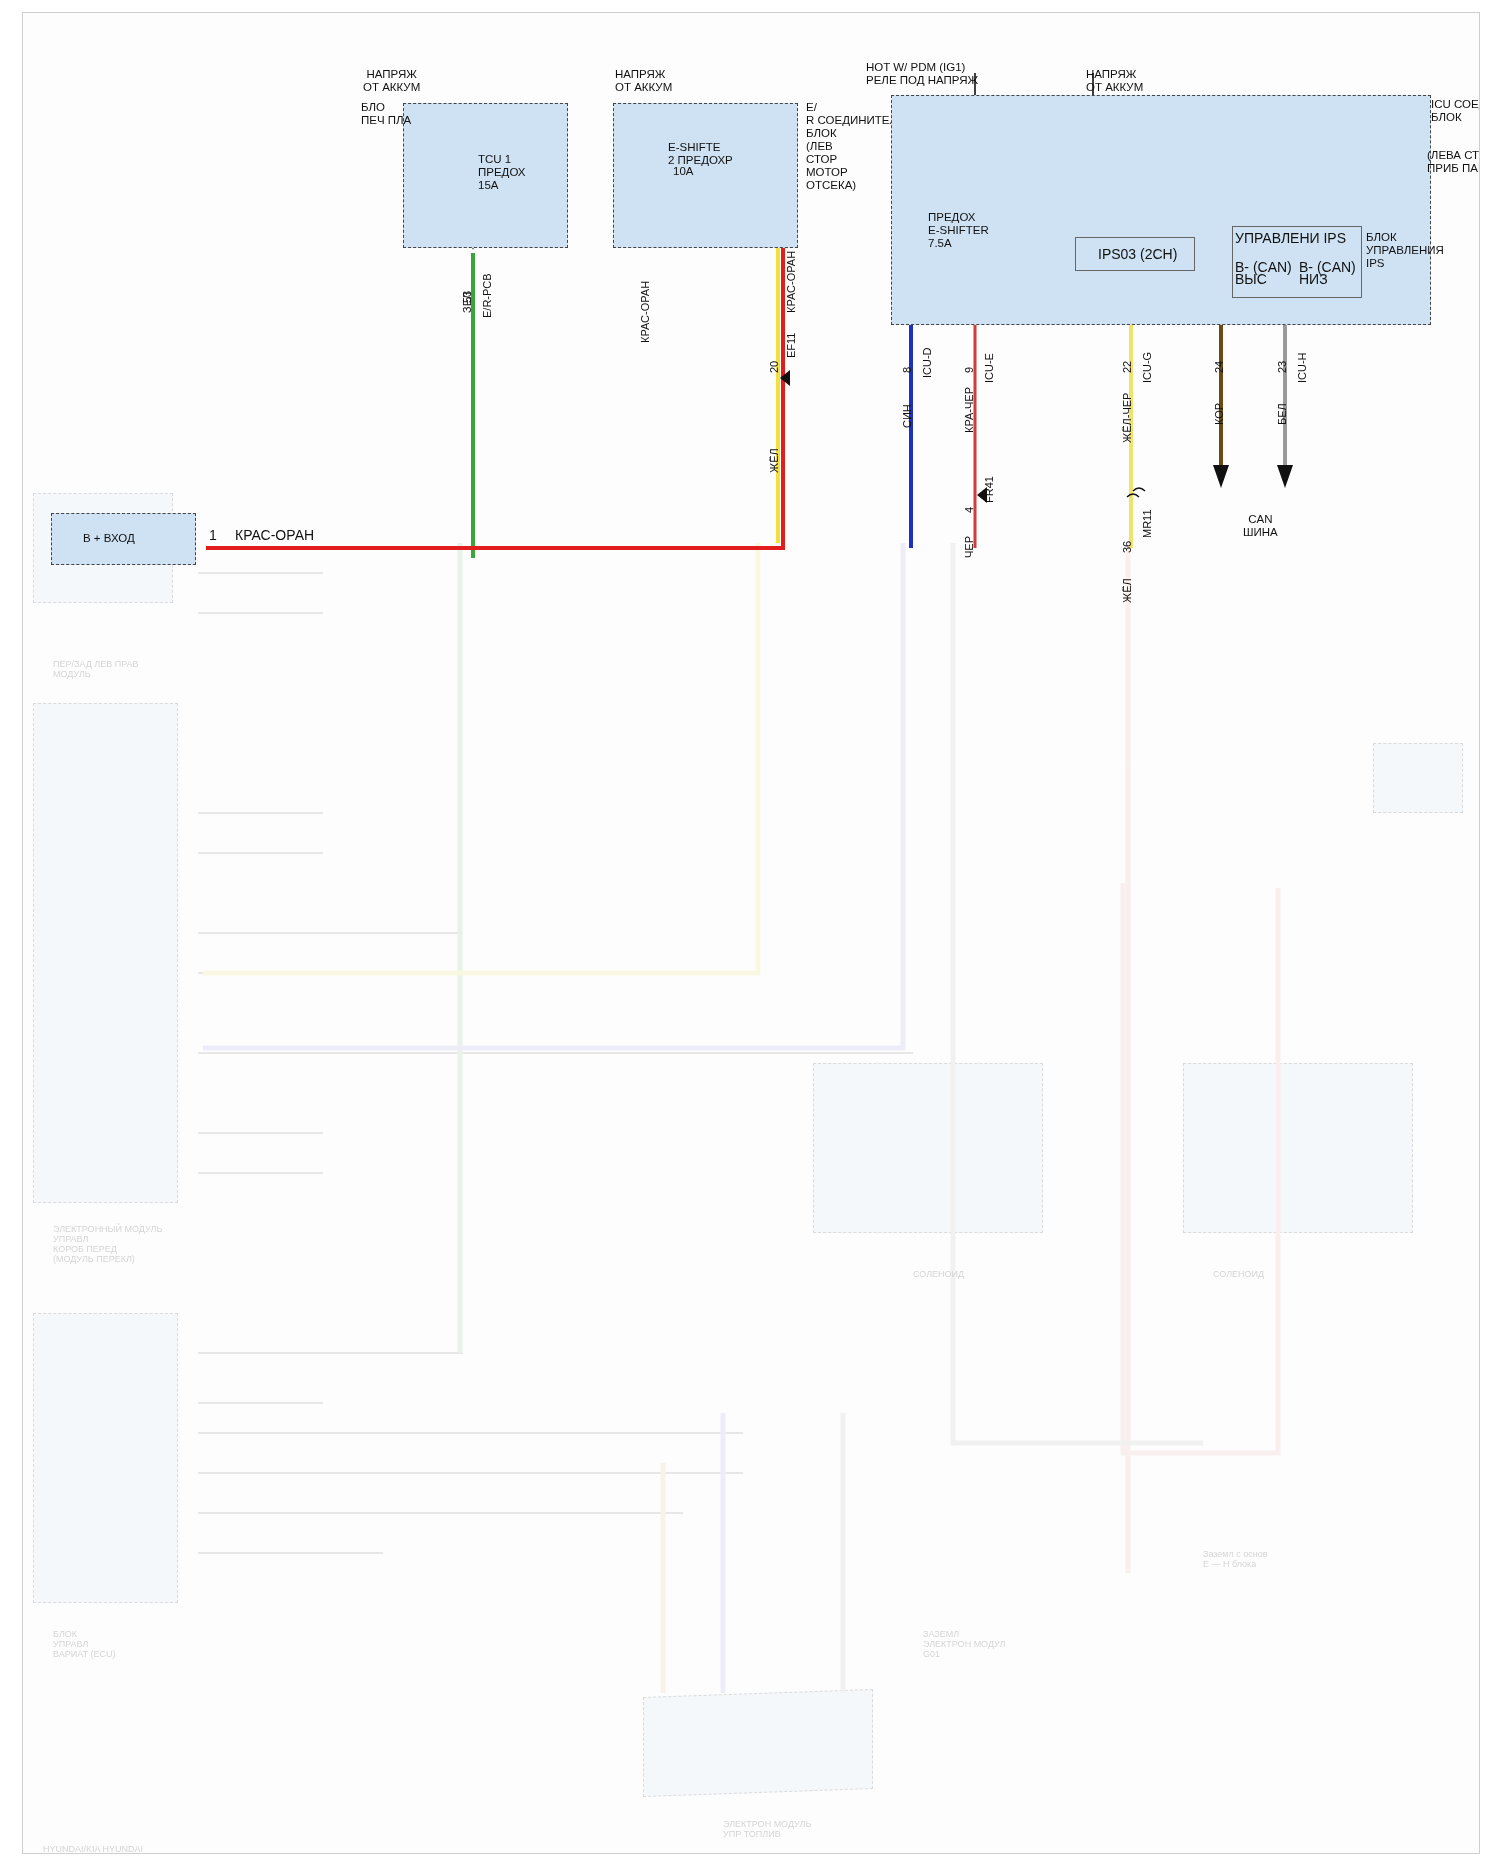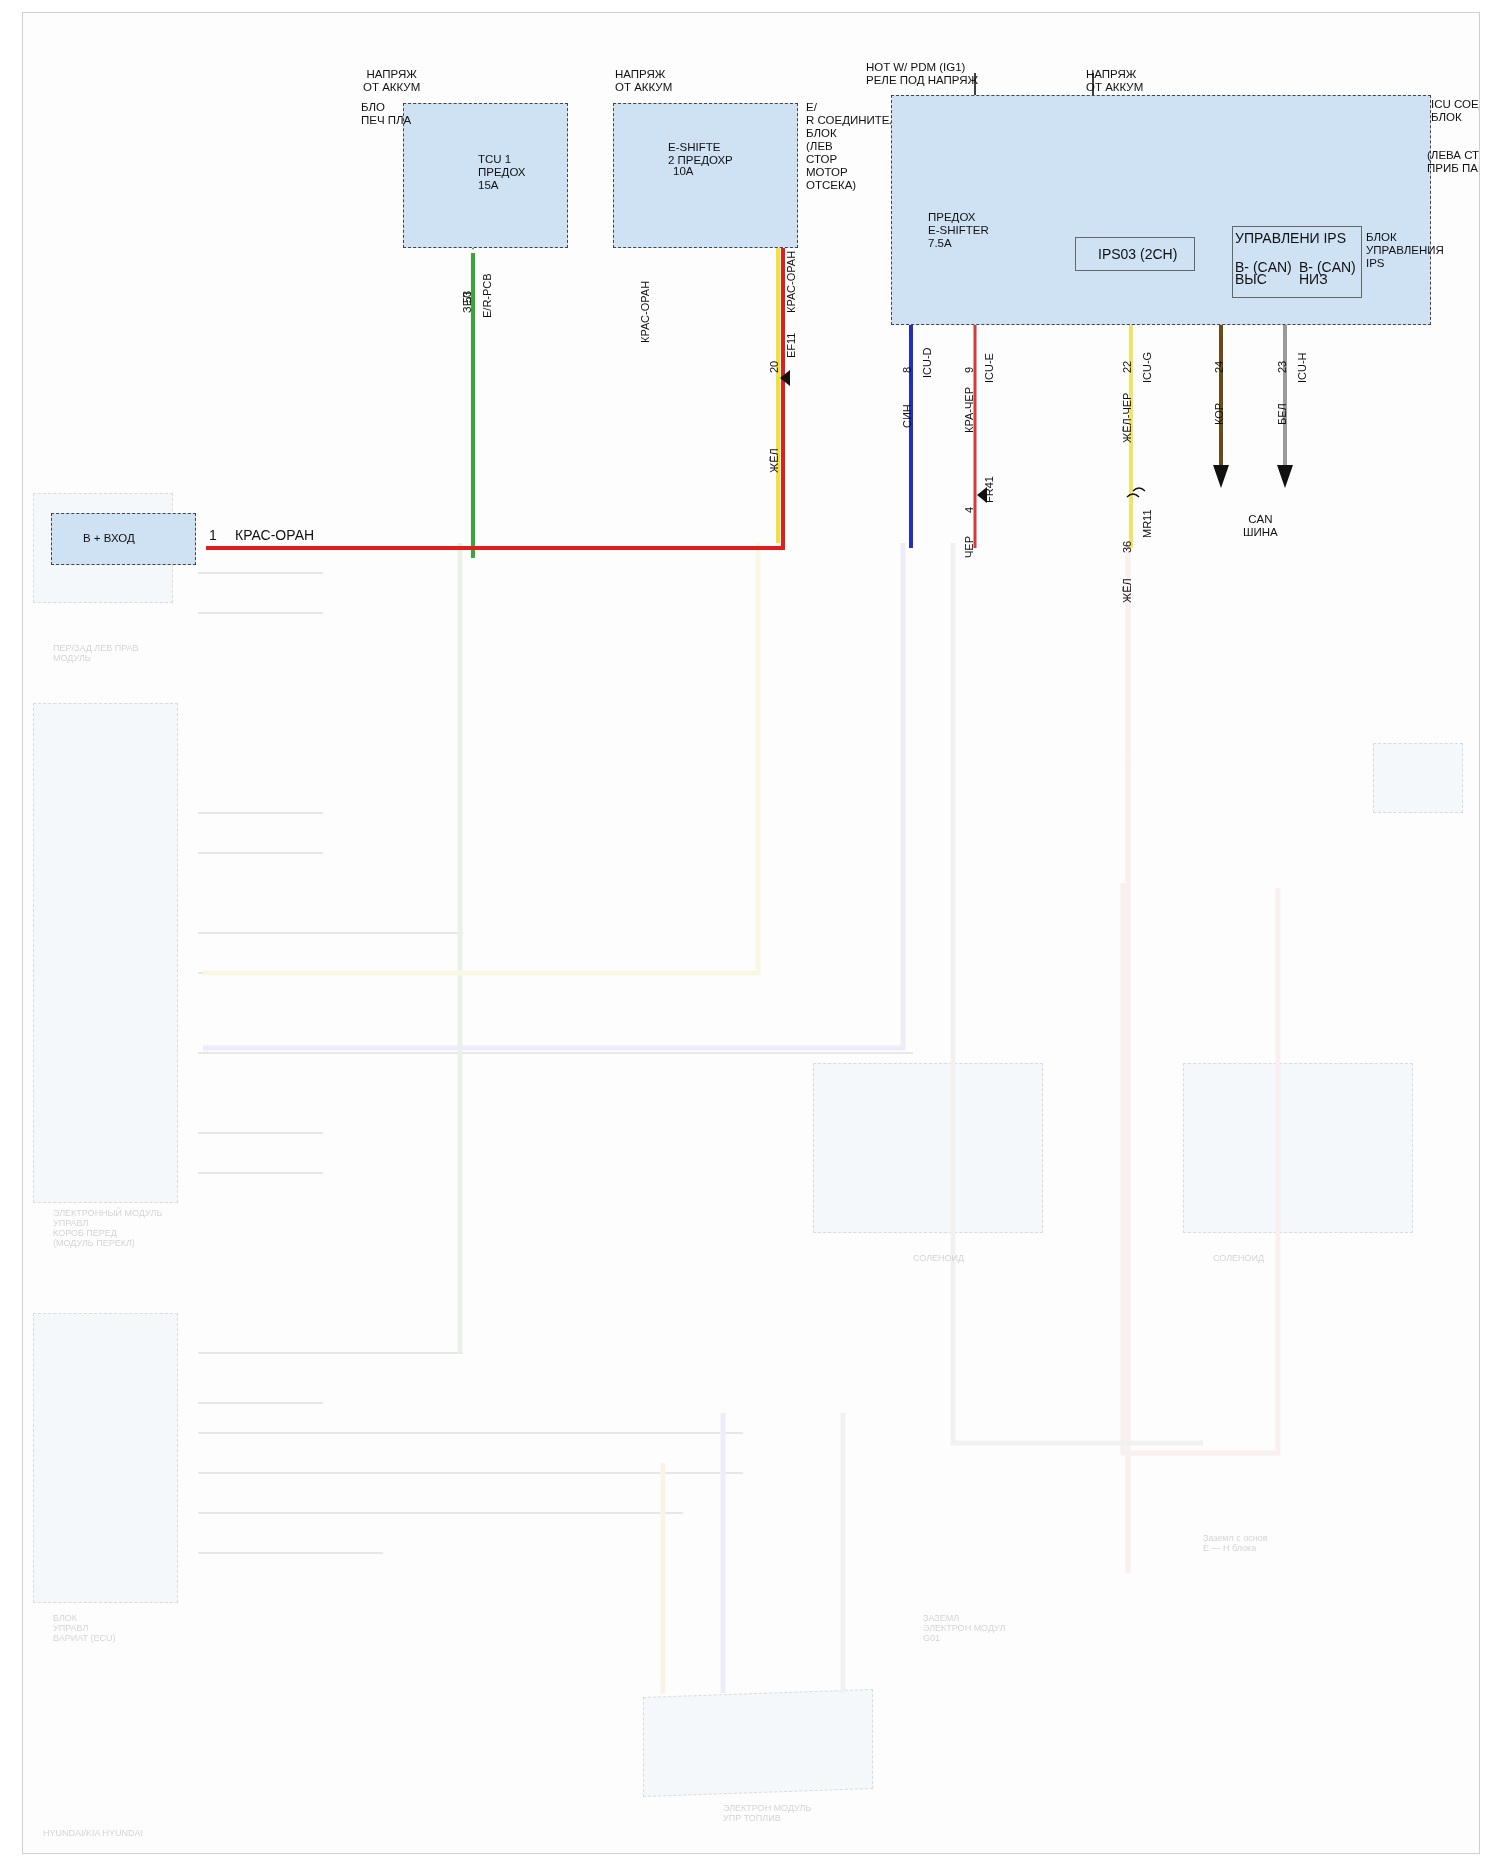--- a/index.html
+++ b/index.html
@@ -2,21 +2,21 @@
 <html><head>
 <meta charset="utf-8">
 <style>
   html,body{margin:0;padding:0;background:#7a7a7a;}
   body{font-family:"Liberation Sans",sans-serif;}
   #page{position:relative;width:1500px;height:1861px;background:#ffffff;overflow:hidden;}
   #canvas{position:absolute;left:22px;top:12px;width:1456px;height:1840px;background:#fdfdfd;border:1px solid #cfcfcf;overflow:hidden;}
   .blk{position:absolute;background:#cfe2f3;border:1px dashed #444;box-sizing:border-box;}
   .lbl{position:absolute;font-size:11.5px;color:#111;line-height:13px;white-space:pre;}
   .lbl.sm{font-size:14px;line-height:12px;}
-  .lbl.xs{font-size:9px;line-height:10px;}
+  .lbl.xs{font-size:9px;line-height:10px;margin-top:16px;}
   .vlbl{position:absolute;font-size:11px;color:#111;white-space:nowrap;transform-origin:0 0;transform:rotate(-90deg);}
   .faded{opacity:.18;}
   .sub{position:absolute;background:#cfe2f3;border:1px solid #666;box-sizing:border-box;}
   svg{position:absolute;left:0;top:0;overflow:visible;}
 </style>
 </head>
 <body>
 
 <div id="page">
   <div id="canvas">

